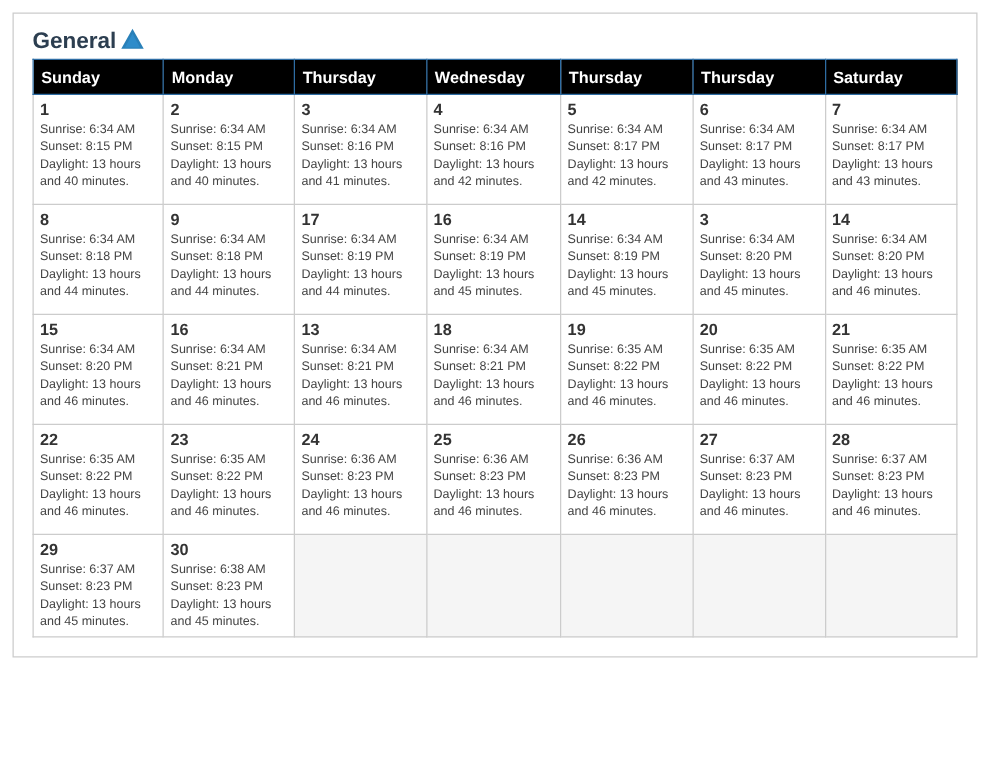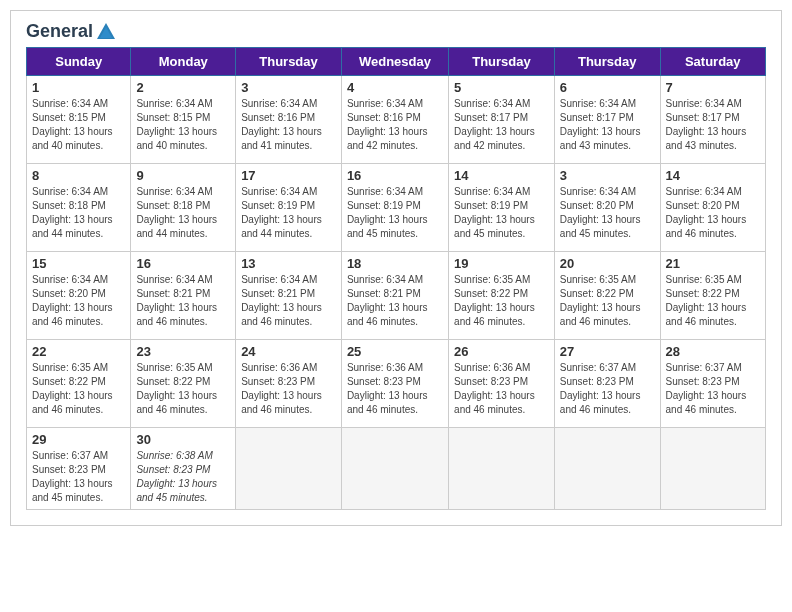--- a/index.html
+++ b/index.html
@@ -23,21 +23,21 @@
       align-items: flex-start;
       margin-bottom: 8px;
     }
     .logo {
       display: flex;
       flex-direction: column;
       align-items: flex-start;
     }
     .logo-text {
       display: flex;
-      align-items: flex-start;
+      align-items: center;
       gap: 2px;
     }
     .title-block {
       text-align: right;
     }
     .month-title {
       font-size: 36px;
       font-weight: bold;
       color: #2c3e50;
       line-height: 1.1;
@@ -45,23 +45,23 @@
     .location {
       font-size: 14px;
       color: #555;
       margin-top: 2px;
     }
     table {
       width: 100%;
       border-collapse: collapse;
     }
     thead th {
-      background: #4c1d95;
+      background: #000000;
       color: #fff;
-      text-align: center;
+      text-align: left;
       padding: 6px 6px;
       font-size: 13px;
       font-weight: bold;
       border: 1px solid #2e6da4;
     }
     td {
       vertical-align: top;
       border: 1px solid #ccc;
       padding: 4px 5px;
       font-size: 10.5px;
@@ -335,21 +335,21 @@
         <tr class="last-row">
           <td>
             <div class="day-num">29</div>
             <div class="day-detail" style="white-space: pre-line;">Sunrise: 6:37 AM
 Sunset: 8:23 PM
 Daylight: 13 hours
 and 45 minutes.</div>
           </td>
           <td>
             <div class="day-num">30</div>
-            <div class="day-detail" style="white-space: pre-line; font-style: italic;">Sunrise: 6:38 AM
+            <div class="day-detail" style="white-space: pre-line;">Sunrise: 6:38 AM
 Sunset: 8:23 PM
 Daylight: 13 hours
 and 45 minutes.</div>
           </td>
           <td class="empty"></td>
           <td class="empty"></td>
           <td class="empty"></td>
           <td class="empty"></td>
           <td class="empty"></td>
         </tr>

